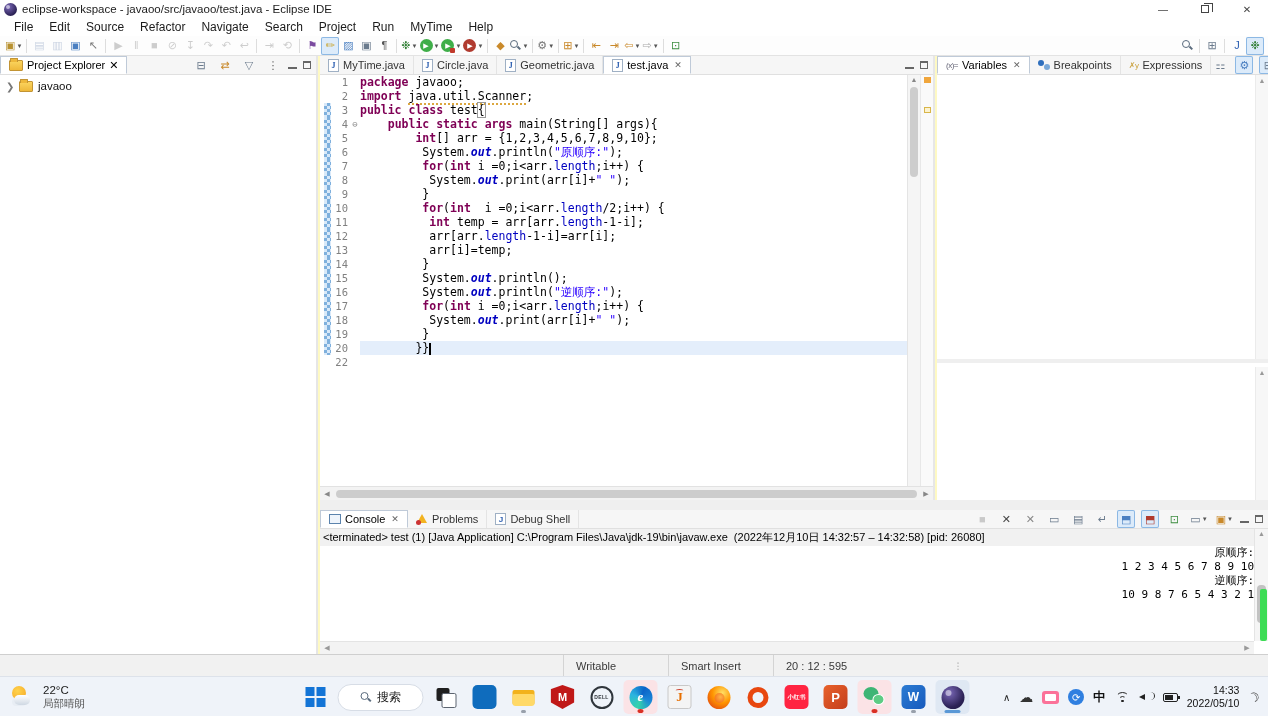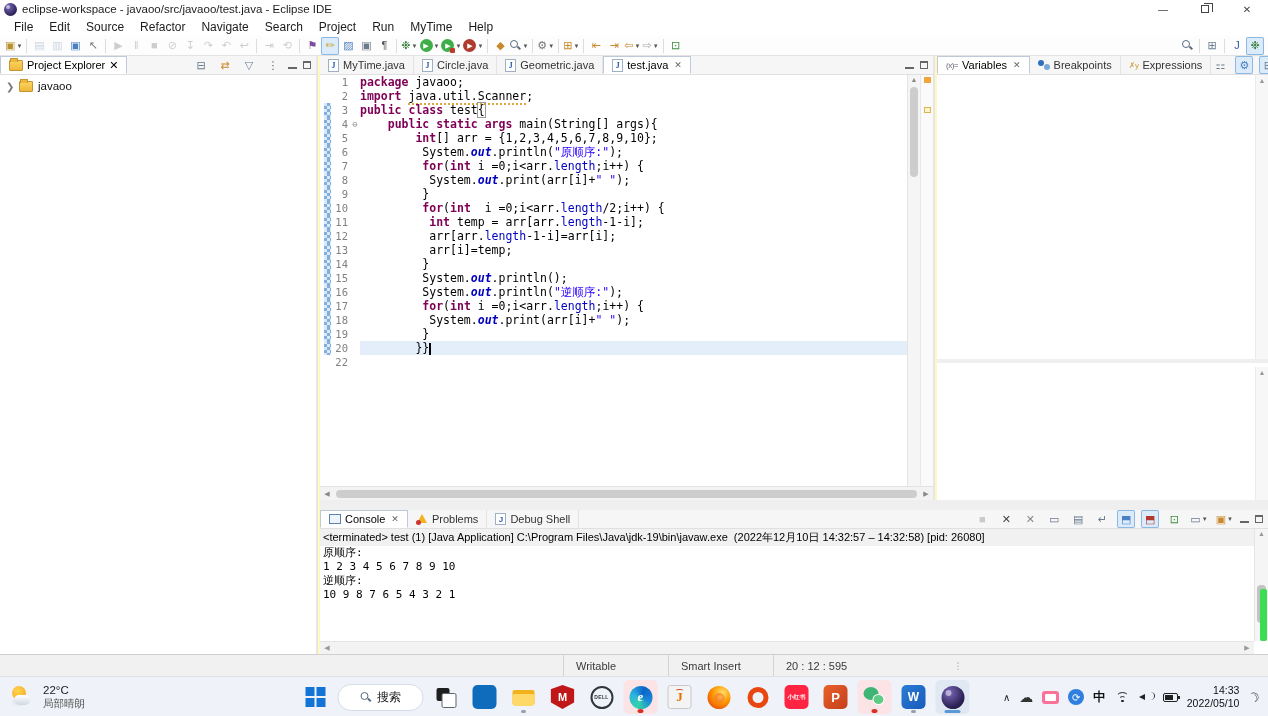--- a/index.html
+++ b/index.html
@@ -100,21 +100,21 @@
   .thin-scroll { position:absolute; right:0; top:0; bottom:0; width:13px; background:#f7f7f7; border-left:1px solid #ebebeb; }
   .thin-scroll .arr { position:absolute; top:2px; left:0; right:0; text-align:center; font-size:7px; color:#999; }
   .vicon { font-size:8px; color:#667; letter-spacing:-.5px; }
   .bp-ico { width:12px; height:10px; position:relative; }
   .bp-ico::before,.bp-ico::after { content:""; position:absolute; width:6px; height:6px; border-radius:50%; background:#2f6fbd; }
   .bp-ico::after { left:6px; top:4px; background:#79a8d8; }
 
   
   .cons-body { position:absolute; left:0; top:19px; right:14px; bottom:13px; overflow:hidden; font-family:"DejaVu Sans Mono",monospace; }
   .cons-meta { font-size:11px; color:#000; background:#f1f1f1; padding:1px 3px; white-space:pre; font-family:"Liberation Sans",sans-serif; }
-  .cons-line { font-size:11px; line-height:14px; color:#000; padding-left:3px; white-space:pre; }
+  .cons-line { font-size:11px; line-height:14px; color:#000; padding-left:3px; white-space:pre;text-align:right; }
   .cons-vscroll { position:absolute; right:0; top:19px; bottom:13px; width:14px; background:#f5f5f5; border-left:1px solid #e4e4e4; }
   .cons-vscroll .thumb { position:absolute; left:2px; width:9px; top:50%; height:38px; background:#c2c2c2; border-radius:4px; }
   .green-bar { position:absolute; right:1px; bottom:0; width:7px; height:52px; background:#3ddc55; border-radius:2px; }
   .cons-hscroll { position:absolute; left:0; right:14px; bottom:0; height:13px; background:#f3f3f3; border-top:1px solid #e4e4e4; display:flex; align-items:center; justify-content:space-between; }
   .cons-hscroll .arr { font-size:7px; color:#999; width:14px; text-align:center; }
   .warn-ico { width:12px; height:11px; position:relative; }
   .warn-ico::before { content:""; position:absolute; left:1px; top:0; width:0; height:0; border-left:5px solid transparent; border-right:5px solid transparent; border-bottom:9px solid #f2b321; }
   .warn-ico::after { content:""; position:absolute; left:0; bottom:0; width:5px; height:5px; border-radius:50%; background:#cc3333; }
   .cons-ico { width:12px; height:10px; background:#eef4fb; border:1px solid #5b83ad; }
   .dbgsh-ico { width:11px; height:12px; background:#fff; border:1px solid #9fb0c4; color:#2a5db0; font-size:8px; font-weight:bold; display:flex; align-items:center; justify-content:center; }

